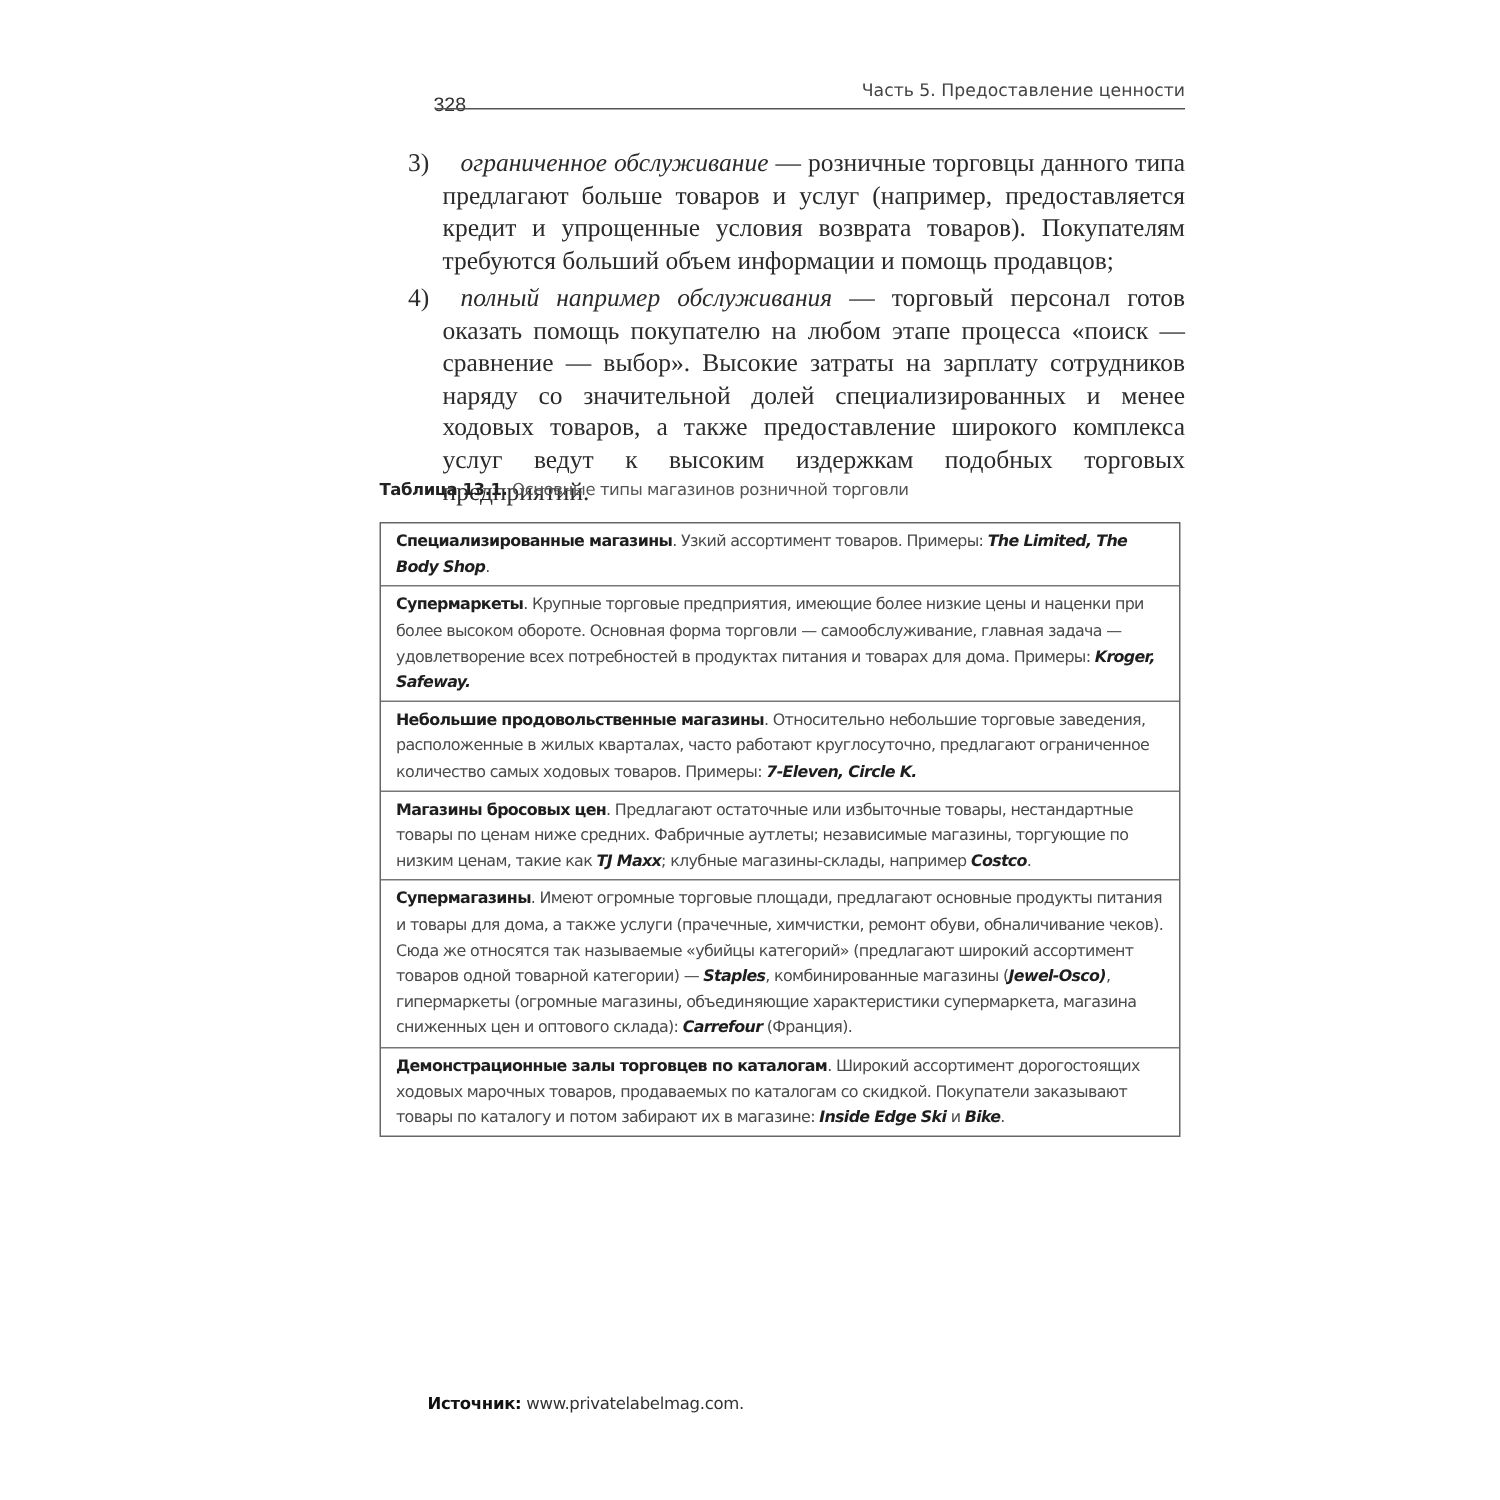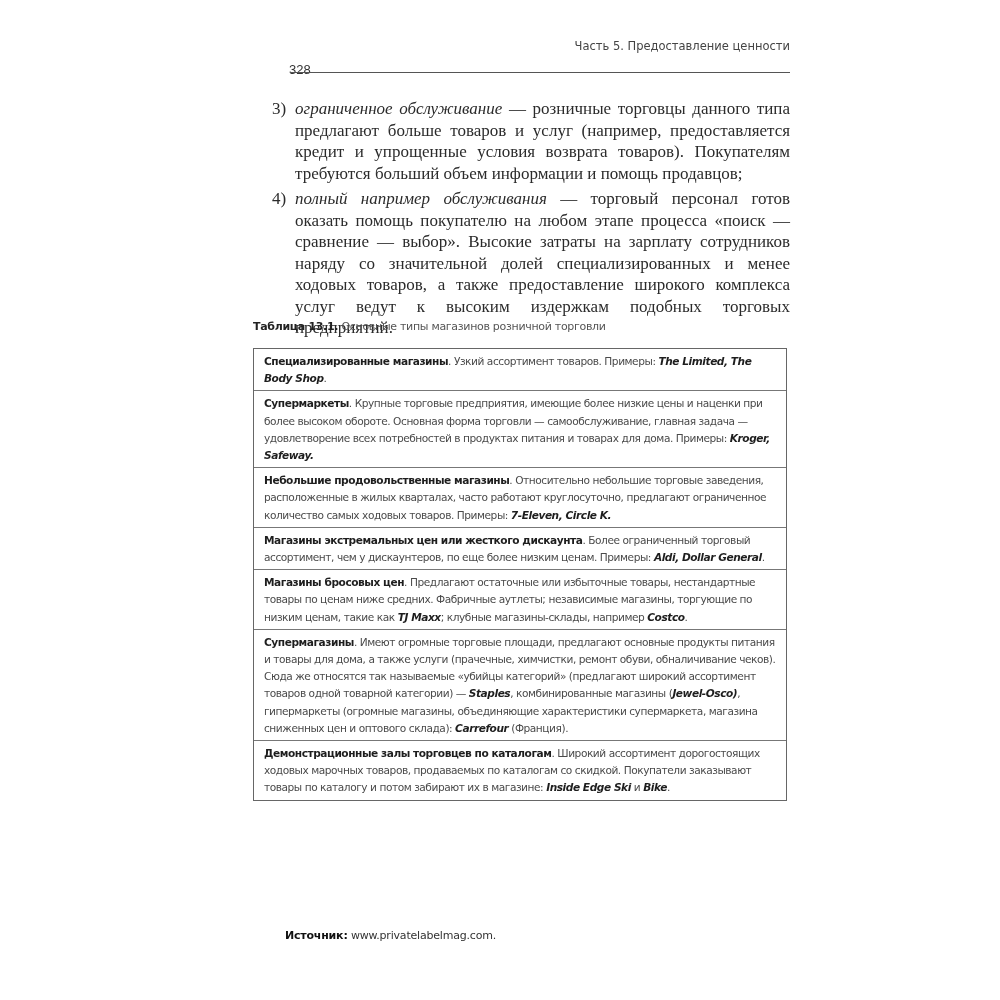--- a/index.html
+++ b/index.html
@@ -1,23 +1,23 @@
 <!DOCTYPE html>
 <html><head>
 <meta charset="utf-8">
 <style>
   html, body { margin: 0; padding: 0; background: #ffffff; }
   body { width: 1000px; height: 1000px; position: relative; overflow: hidden; color: #2a2a2a; }
   .page-number { position: absolute; left: 253px; top: 62px; font-family: "Liberation Sans", sans-serif; font-size: 13px; color: #333; margin-left: 36px; }
-  .running-head { position: absolute; right: 210px; top: 39px; font-family: "DejaVu Sans", sans-serif; font-size: 11.5px; color: #444; }
+  .running-head { position: absolute; right: 210px; top: 53px; font-family: "DejaVu Sans", sans-serif; font-size: 11.5px; color: #444; }
   .head-rule { position: absolute; left: 290px; width: 500px; top: 72px; height: 0; border-top: 1px solid #555; }
   .list { position: absolute; left: 272px; top: 98px; width: 518px; font-family: "Liberation Serif", serif; font-size: 17px; line-height: 21.5px; color: #2b2b2b; }
   .list-item { position: relative; padding-left: 23px; text-align: justify; margin-bottom: 4px; }
   .list-item .num { position: absolute; left: 0; top: 0; }
-  .list-item em { font-style: italic; }
+  .list-item em { font-style: italic; margin-left: 12px; }
   .caption { position: absolute; left: 253px; top: 320px; font-family: "DejaVu Sans", sans-serif; font-size: 11px; color: #555; letter-spacing: -0.3px; }
   .caption b { color: #222; font-weight: bold; }
   .tbl { position: absolute; left: 253px; top: 348px; width: 534px; border: 1.2px solid #666; box-sizing: border-box; }
   .row { border-top: 1.2px solid #777; padding: 4px 10px 3px 10px; font-family: "DejaVu Sans", sans-serif; font-size: 10.6px; line-height: 17.2px; color: #4a4a4a; letter-spacing: -0.45px; }
   .row:first-child { border-top: none; }
   .row b { color: #1e1e1e; font-weight: bold; }
   .row i { color: #1e1e1e; font-style: italic; font-weight: bold; }
   .source { position: absolute; left: 253px; top: 929px; font-family: "DejaVu Sans", sans-serif; font-size: 11px; color: #333; letter-spacing: -0.2px; margin-left: 32px; }
   .source b { color: #111; }
 </style>
@@ -47,23 +47,20 @@
   <div class="row">
     <b>Специализированные магазины</b><span>. Узкий ассортимент товаров. Примеры: </span><i>The Limited, The Body Shop</i><span>.</span>
   </div>
   <div class="row">
     <b>Супермаркеты</b><span>. Крупные торговые предприятия, имеющие более низкие цены и наценки при более высоком обороте. Основная форма торговли — самообслуживание, главная задача — удовлетворение всех потребностей в продуктах питания и товарах для дома. Примеры: </span><i>Kroger, Safeway.</i><span></span>
   </div>
   <div class="row">
     <b>Небольшие продовольственные магазины</b><span>. Относительно небольшие торговые заведения, расположенные в жилых кварталах, часто работают круглосуточно, предлагают ограниченное количество самых ходовых товаров. Примеры: </span><i>7-Eleven, Circle K.</i><span></span>
   </div>
   <div class="row">
-    <b>Магазины экстремальных цен или жесткого дискаунта</b><span>. Более ограниченный торговый ассортимент, чем у дискаунтеров, по еще более низким ценам. Примеры: </span><i>Aldi, Dollar General</i><span>.</span>
-  </div>
-  <div class="row">
     <b>Магазины бросовых цен</b><span>. Предлагают остаточные или избыточные товары, нестандартные товары по ценам ниже средних. Фабричные аутлеты; независимые магазины, торгующие по низким ценам, такие как </span><i>TJ Maxx</i><span>; клубные магазины-склады, например </span><i>Costco</i><span>.</span>
   </div>
   <div class="row">
     <b>Супермагазины</b><span>. Имеют огромные торговые площади, предлагают основные продукты питания и товары для дома, а также услуги (прачечные, химчистки, ремонт обуви, обналичивание чеков). Сюда же относятся так называемые «убийцы категорий» (предлагают широкий ассортимент товаров одной товарной категории) — </span><i>Staples</i><span>, комбинированные магазины (</span><i>Jewel-Osco)</i><span>, гипермаркеты (огромные магазины, объединяющие характеристики супермаркета, магазина сниженных цен и оптового склада): </span><i>Carrefour</i><span> (Франция).</span>
   </div>
   <div class="row">
     <b>Демонстрационные залы торговцев по каталогам</b><span>. Широкий ассортимент дорогостоящих ходовых марочных товаров, продаваемых по каталогам со скидкой. Покупатели заказывают товары по каталогу и потом забирают их в магазине: </span><i>Inside Edge Ski</i><span> и </span><i>Bike</i><span>.</span>
   </div>
 </div>
 

